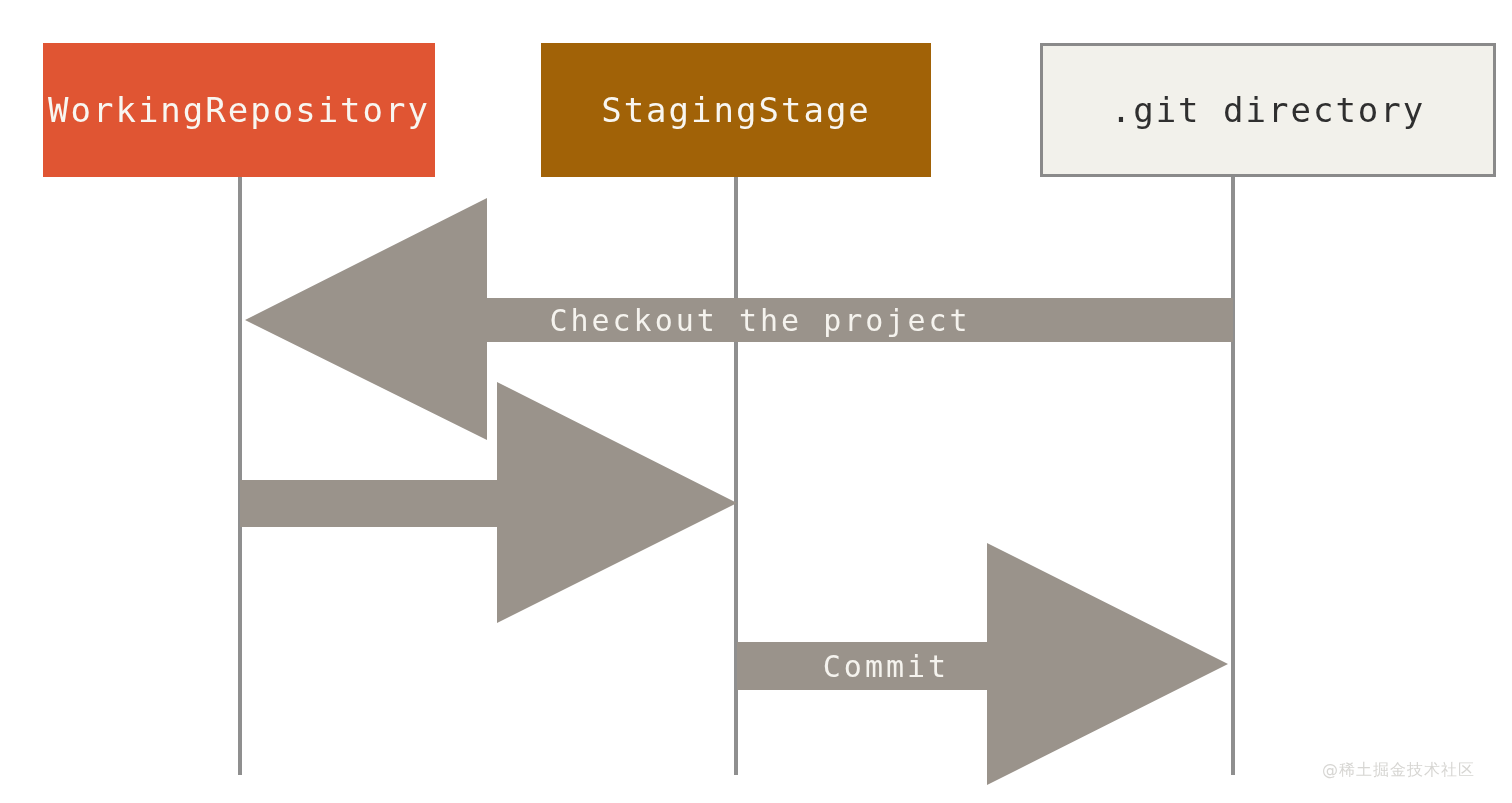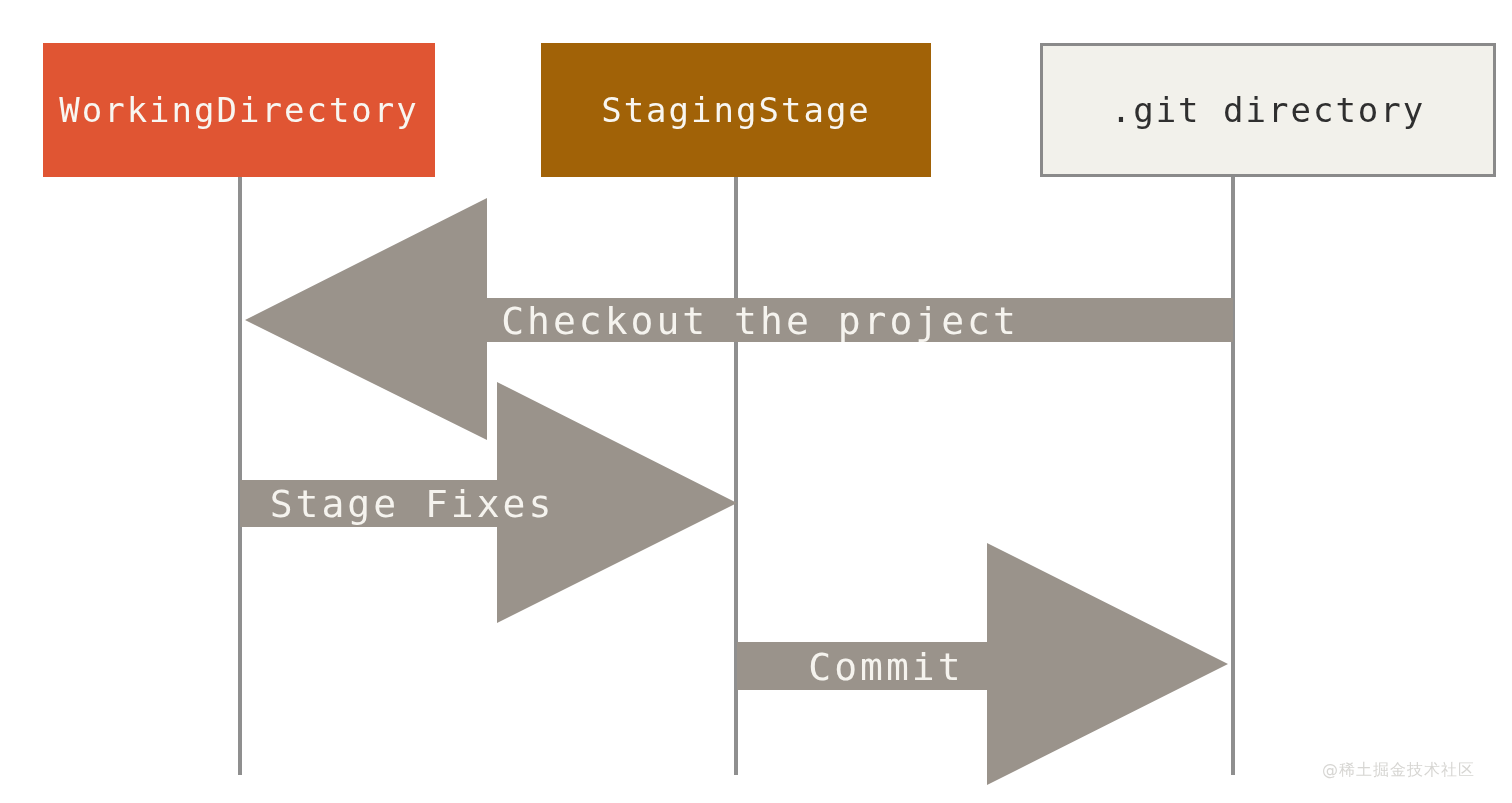--- a/index.html
+++ b/index.html
@@ -21,39 +21,39 @@
   .box-git     { left:1040px; width:456px; color:#2F2F2F; border:3px solid #8A8A8A; }
   .lifeline {
     position:absolute; top:177px; width:4px; height:598px;
   }
   .lifeline-working { left:238px; }
   .lifeline-staging { left:734px; }
   .lifeline-git     { left:1231px; }
   .arrow-layer { position:absolute; left:0; top:0; }
   .arrow-label {
     position:absolute; text-align:center;
-    color:#F5F3EE; font-size:38px; letter-spacing:3px; white-space:nowrap;
+    color:#F5F3EE; font-size:30px; letter-spacing:3px; white-space:nowrap;
   }
   .label-checkout { left:490px; top:299px; width:540px; height:44px; line-height:44px; }
   .label-stage    { left:252px; top:481px; width:320px; height:46px; line-height:46px; }
   .label-commit   { left:766px; top:644px; width:240px; height:46px; line-height:46px; }
   .watermark {
     position:absolute; left:1322px; top:760px;
     font-size:16px; letter-spacing:1px; color:#D7D6D3;
     font-family:"DejaVu Sans", "Liberation Sans", sans-serif;
   }
 </style>
 </head>
 <body>
 
 <div class="stage">
 
   <div class="box box-working" style="background-color: rgb(224, 85, 51);">
     <div>Working</div>
-    <div>Directory</div>
+    <div>Repository</div>
   </div>
 
   <div class="box box-staging" style="background-color: #a16207;">
     <div>Staging</div>
     <div>Stage</div>
   </div>
 
   <div class="box box-git" style="background-color: rgb(242, 241, 235);">
     <div>.git directory</div>
   </div>
@@ -62,18 +62,17 @@
   <div class="lifeline lifeline-staging" style="background-color: rgb(143, 143, 143);"></div>
   <div class="lifeline lifeline-git" style="background-color: rgb(143, 143, 143);"></div>
 
   <svg class="arrow-layer" width="1512" height="803" viewBox="0 0 1512 803">
     <polygon points="245,320 487,198 487,298 1233,298 1233,342 487,342 487,440" fill="#9A938B"></polygon>
     <polygon points="240,480 497,480 497,382 737,503 497,623 497,527 240,527" fill="#9A938B"></polygon>
     <polygon points="737,642 987,642 987,543 1228,664 987,785 987,690 737,690" fill="#9A938B"></polygon>
   </svg>
 
   <div class="arrow-label label-checkout">Checkout the project</div>
-  <div class="arrow-label label-stage">Stage Fixes</div>
   <div class="arrow-label label-commit">Commit</div>
 
   <div class="watermark">@稀土掘金技术社区</div>
 
 </div>
 
 </body></html>

